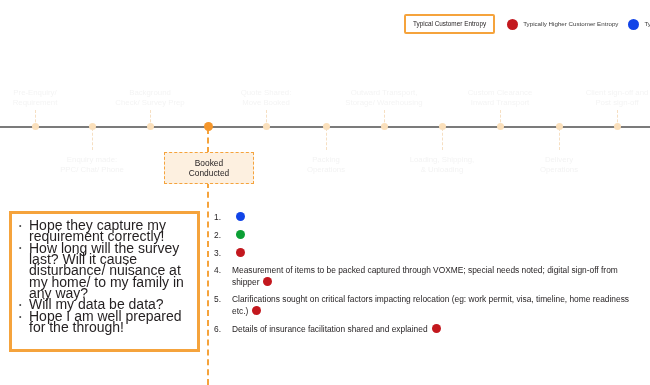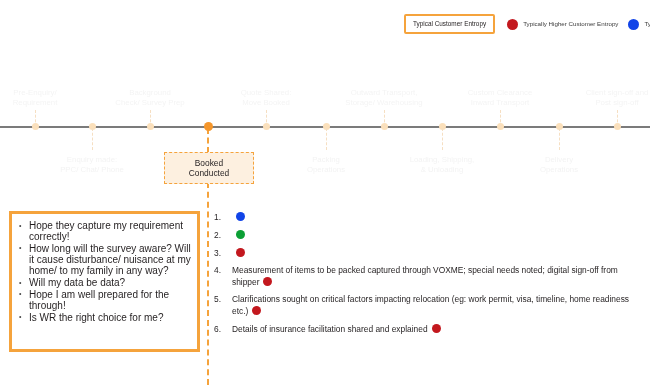--- a/index.html
+++ b/index.html
@@ -139,21 +139,21 @@
     z-index: 6;
   }
   #concerns-list {
     list-style: none;
     margin: 0;
     padding: 0;
   }
   #concerns-list li {
     position: relative;
     padding-left: 12px;
-    font-size: 10px;
+    font-size: 14px;
     line-height: 11.2px;
     color: #231f20;
     margin-bottom: 0.5px;
   }
   #concerns-list li:before {
     content: "\2022";
     position: absolute;
     left: 2px;
     top: -0.5px;
     font-size: 7px;
@@ -264,24 +264,23 @@
   <div class="stage-label below" style="left:499px; top:155px; width:120px">Delivery
 Operations</div>
 
   <div id="survey-node">Booked
 Conducted</div>
 </div>
 
 <div id="concerns-box">
   <ul id="concerns-list">
     <li>Hope they capture my requirement correctly!</li>
-    <li>How long will the survey aware? Will it cause disturbance/ nuisance at my home/ to my family in any way?</li>
+    <li>How long will the survey last? Will it cause disturbance/ nuisance at my home/ to my family in any way?</li>
     <li>Will my data be data?</li>
     <li>Hope I am well prepared for the through!</li>
-    <li>Is WR the right choice for me?</li>
   </ul>
 </div>
 
 <ul id="details-list">
   <li>
     <span class="li-num">1.</span>
     <span class="entropy-dot" style="background:#1144E8"></span>
   </li>
   <li>
     <span class="li-num">2.</span>

